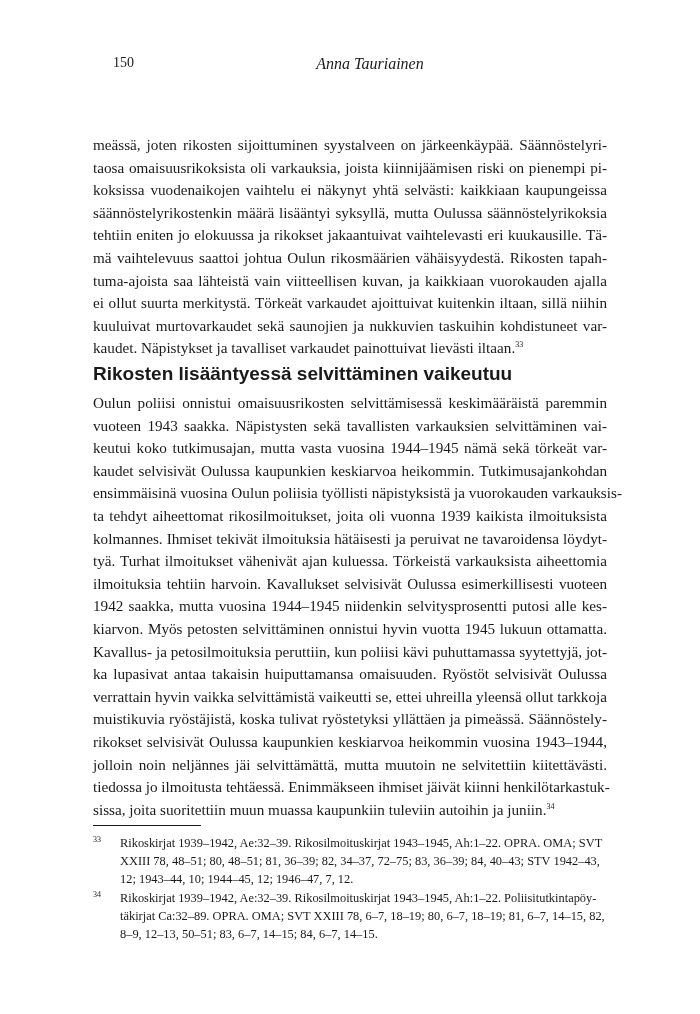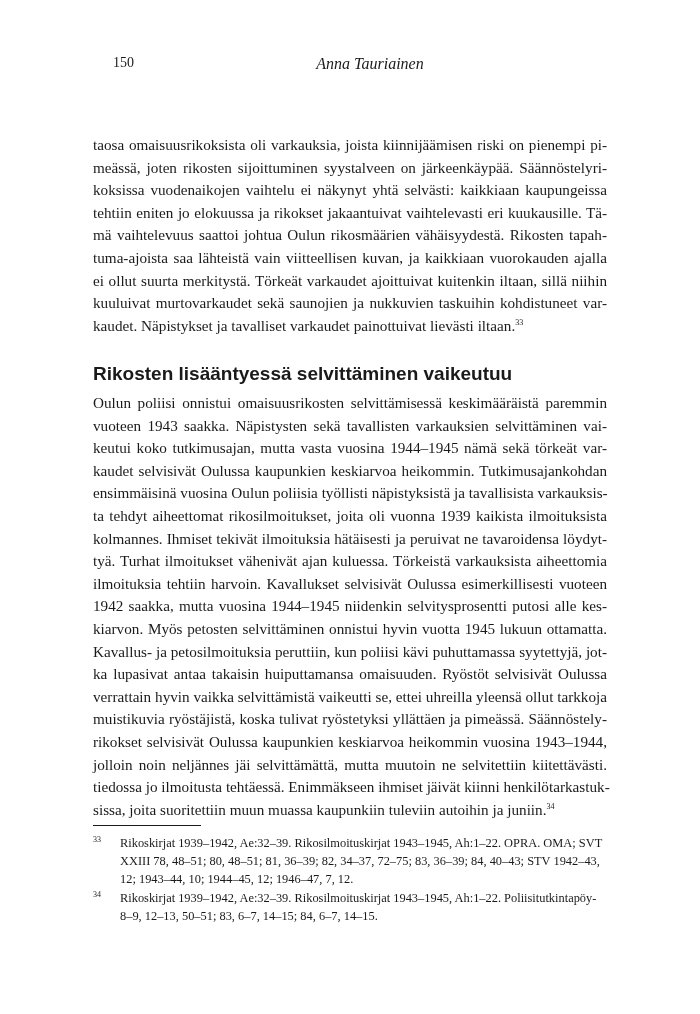--- a/index.html
+++ b/index.html
@@ -117,39 +117,40 @@
 <body>
 
 <div class="page">
 
   <div class="running-head">
     <span class="page-number">150</span>
     <span class="running-author">Anna Tauriainen</span>
   </div>
 
   <p class="para para-1">
+    <span class="ln">meässä, joten rikosten sijoittuminen syystalveen on järkeenkäypää. Säännöstelyri-</span>
     <span class="ln">taosa omaisuusrikoksista oli varkauksia, joista kiinnijäämisen riski on pienempi pi-</span>
-    <span class="ln">meässä, joten rikosten sijoittuminen syystalveen on järkeenkäypää. Säännöstelyri-</span>
     <span class="ln">koksissa vuodenaikojen vaihtelu ei näkynyt yhtä selvästi: kaikkiaan kaupungeissa</span>
+    <span class="ln">säännöstelyrikostenkin määrä lisääntyi syksyllä, mutta Oulussa säännöstelyrikoksia</span>
     <span class="ln">tehtiin eniten jo elokuussa ja rikokset jakaantuivat vaihtelevasti eri kuukausille. Tä-</span>
     <span class="ln">mä vaihtelevuus saattoi johtua Oulun rikosmäärien vähäisyydestä. Rikosten tapah-</span>
     <span class="ln">tuma-ajoista saa lähteistä vain viitteellisen kuvan, ja kaikkiaan vuorokauden ajalla</span>
     <span class="ln">ei ollut suurta merkitystä. Törkeät varkaudet ajoittuivat kuitenkin iltaan, sillä niihin</span>
     <span class="ln">kuuluivat murtovarkaudet sekä saunojien ja nukkuvien taskuihin kohdistuneet var-</span>
     <span class="ln last"><span>kaudet.  Näpistykset ja tavalliset varkaudet painottuivat lievästi iltaan.</span><sup>33</sup></span>
   </p>
 
   <h3 class="heading">Rikosten lisääntyessä selvittäminen vaikeutuu</h3>
 
   <p class="para para-2">
     <span class="ln">Oulun poliisi onnistui omaisuusrikosten selvittämisessä keskimääräistä paremmin</span>
     <span class="ln">vuoteen 1943 saakka. Näpistysten sekä tavallisten varkauksien selvittäminen vai-</span>
     <span class="ln">keutui koko tutkimusajan, mutta vasta vuosina 1944–1945 nämä sekä törkeät var-</span>
     <span class="ln">kaudet selvisivät Oulussa kaupunkien keskiarvoa heikommin. Tutkimusajankohdan</span>
-    <span class="ln">ensimmäisinä vuosina Oulun poliisia työllisti näpistyksistä ja tavallisista varkauksis-</span>
+    <span class="ln">ensimmäisinä vuosina Oulun poliisia työllisti näpistyksistä ja vuorokauden varkauksis-</span>
     <span class="ln">ta tehdyt aiheettomat rikosilmoitukset, joita oli vuonna 1939 kaikista ilmoituksista</span>
     <span class="ln">kolmannes. Ihmiset tekivät ilmoituksia hätäisesti ja peruivat ne tavaroidensa löydyt-</span>
     <span class="ln">tyä. Turhat ilmoitukset vähenivät ajan kuluessa. Törkeistä varkauksista aiheettomia</span>
     <span class="ln">ilmoituksia tehtiin harvoin. Kavallukset selvisivät Oulussa esimerkillisesti vuoteen</span>
     <span class="ln">1942 saakka, mutta vuosina 1944–1945 niidenkin selvitysprosentti putosi alle kes-</span>
     <span class="ln">kiarvon. Myös petosten selvittäminen onnistui hyvin vuotta 1945 lukuun ottamatta.</span>
     <span class="ln">Kavallus- ja petosilmoituksia peruttiin, kun poliisi kävi puhuttamassa syytettyjä, jot-</span>
     <span class="ln">ka lupasivat antaa takaisin huiputtamansa omaisuuden. Ryöstöt selvisivät Oulussa</span>
     <span class="ln">verrattain hyvin vaikka selvittämistä vaikeutti se, ettei uhreilla yleensä ollut tarkkoja</span>
     <span class="ln">muistikuvia ryöstäjistä, koska tulivat ryöstetyksi yllättäen ja pimeässä. Säännöstely-</span>
@@ -164,17 +165,18 @@
   <div class="footnotes">
     <div class="footnote">
       <span class="fn-num">33</span>
       <span class="ln">Rikoskirjat 1939–1942, Ae:32–39. Rikosilmoituskirjat 1943–1945, Ah:1–22. OPRA. OMA; SVT</span>
       <span class="ln">XXIII 78, 48–51; 80, 48–51; 81, 36–39; 82, 34–37, 72–75; 83, 36–39; 84, 40–43; STV 1942–43,</span>
       <span class="ln">12; 1943–44, 10; 1944–45, 12; 1946–47, 7, 12.</span>
     </div>
     <div class="footnote">
       <span class="fn-num">34</span>
       <span class="ln">Rikoskirjat 1939–1942, Ae:32–39. Rikosilmoituskirjat 1943–1945, Ah:1–22. Poliisitutkintapöy-</span>
+      <span class="ln">täkirjat Ca:32–89. OPRA. OMA; SVT XXIII 78, 6–7, 18–19; 80, 6–7, 18–19; 81, 6–7, 14–15, 82,</span>
       <span class="ln">8–9, 12–13, 50–51; 83, 6–7, 14–15; 84, 6–7, 14–15.</span>
     </div>
   </div>
 
 </div>
 
 </body></html>

